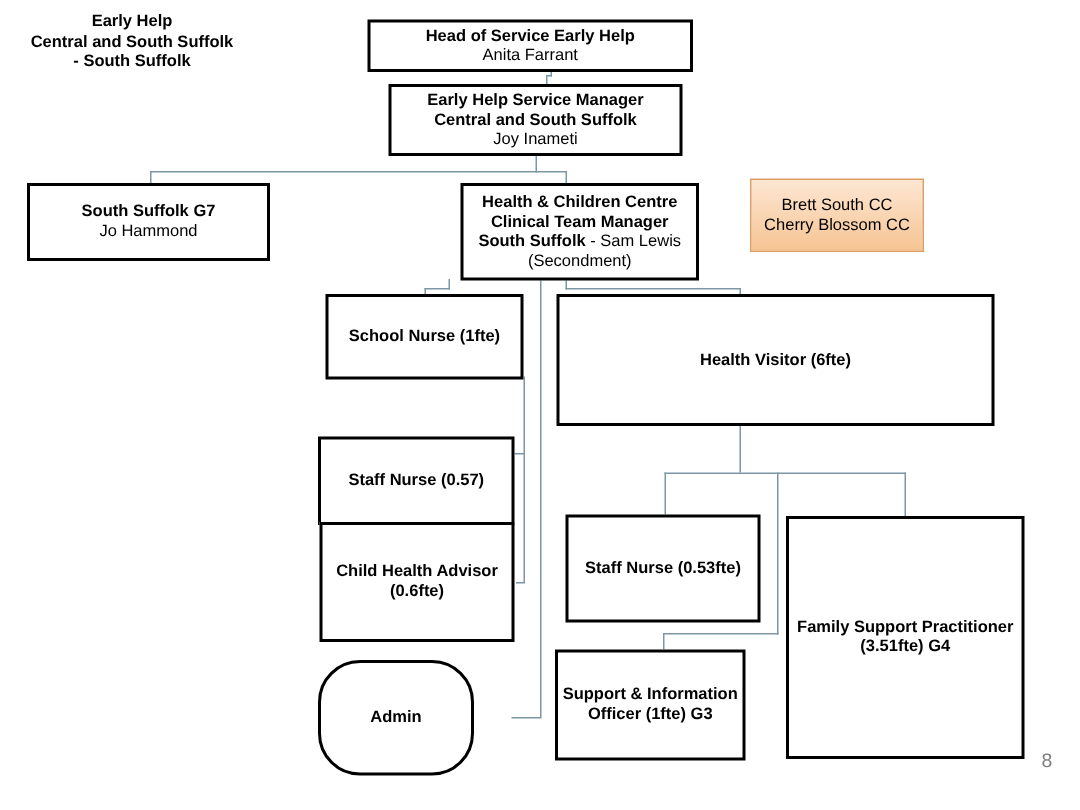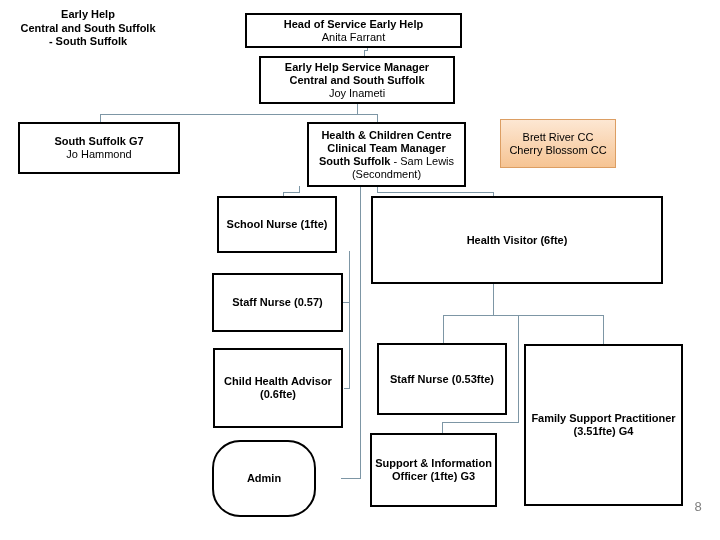--- a/index.html
+++ b/index.html
@@ -93,33 +93,33 @@
   </div>
 
   <div class="box" style="left:307px; top:122px; width:159px; height:65px;">
     <div class="line b">Health &amp; Children Centre</div>
     <div class="line b">Clinical Team Manager</div>
     <div class="line"><span class="b">South Suffolk</span> <span>- Sam Lewis</span></div>
     <div class="line">(Secondment)</div>
   </div>
 
   <div class="box hl" style="left:500px; top:119px; width:116px; height:49px;">
-    <div class="line">Brett River CC</div>
+    <div class="line">Brett South CC</div>
     <div class="line">Cherry Blossom CC</div>
   </div>
 
-  <div class="box" style="left:217px; top:196px; width:120px; height:57px;">
+  <div class="box" style="left:217px; top:196px; width:132px; height:57px;">
     <div class="line b">School Nurse (1fte)</div>
   </div>
 
   <div class="box" style="left:371px; top:196px; width:292px; height:88px;">
     <div class="line b">Health Visitor (6fte)</div>
   </div>
 
-  <div class="box" style="left:212px; top:273px; width:131px; height:59px;">
+  <div class="box" style="left:212px; top:291px; width:131px; height:59px;">
     <div class="line b">Staff Nurse (0.57)</div>
   </div>
 
   <div class="box" style="left:213px; top:348px; width:130px; height:80px;">
     <div class="line b">Child Health Advisor (0.6fte)</div>
   </div>
 
   <div class="box" style="left:212px; top:440px; width:104px; height:77px;border-radius:28px;">
     <div class="line b">Admin</div>
   </div>

